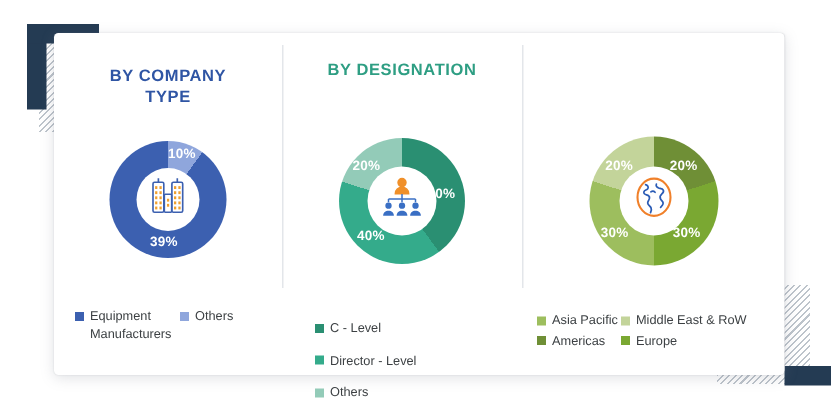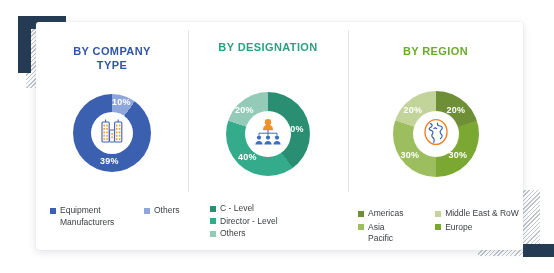--- a/index.html
+++ b/index.html
@@ -77,31 +77,31 @@
   .ctr-icon{
     position:absolute;left:50%;top:50%;transform:translate(-50%,-50%);
     display:block;
   }
 
   
   .legend{
     position:absolute;left:0;right:0;font-size:8.5px;color:#3c4043;
     line-height:11.5px;
   }
-  .lg-row{display:flex;gap:24px;}
+  .lg-row{display:flex;}
   .lg-item{display:flex;align-items:flex-start;}
   .sw{
     width:6px;height:6px;flex:none;margin-top:2.5px;margin-right:4px;
   }
   .lg-txt{white-space:normal;}
 
   .legend-company{top:183px;left:14px;width:132px;}
   .legend-company .lg-item-a{width:70px;}
   .legend-designation{top:181px;left:22px;width:130px;}
-  .legend-designation .lg-item{margin-bottom:1px;}
+  .legend-designation .lg-item{margin-bottom:1px;margin-top:10px;}
   .legend-region{top:186px;left:10px;width:172px;}
   .legend-region .lg-col{width:56px;}
   .legend-region .lg-col2{width:100px;}
   .legend-region .lg-item{margin-bottom:2px;}
 </style>
 </head>
 <body>
 
 <div class="stage">
 
@@ -228,21 +228,20 @@
           <span class="lg-txt">Director - Level</span>
         </div>
         <div class="lg-item">
           <span class="sw" style="background:#93cbb8;"></span>
           <span class="lg-txt">Others</span>
         </div>
       </div>
     </div>
 
     <div class="panel panel-region">
-      <div class="ptitle t-green" style="top:22px;">BY REGION</div>
 
       <div class="donut-wrap" style="top:69px;">
         <div class="donut d3" style="background:conic-gradient(#6f8f36 0deg 72deg, #7aa832 72deg 180deg, #9dbe5e 180deg 288deg, #c3d49a 288deg 360deg);">
           <div class="hole"></div>
 
           <span class="ctr-icon">
             <svg width="30" height="30" viewBox="0 0 30 30">
               <ellipse cx="15" cy="15" rx="11" ry="12.4" fill="#ffffff" stroke="#f0802a" stroke-width="1.4"></ellipse>
               <g fill="none" stroke="#2a5bb5" stroke-width="1.15" stroke-linejoin="round" stroke-linecap="round">
                 <path d="M9.4 6.6c1.4.4 2.1 1.5 1.5 2.6-.6 1.1-2.2 1-2.6 2.1-.4 1.1.6 1.9 1.7 2.1 1.1.2 2.1.9 2 2.1-.1 1.4-1.3 2-1.2 3.3.1 1.5 1.6 2 2.2 3.2.5 1 .2 2.2-.3 3.3"></path>
@@ -255,27 +254,27 @@
         <span class="slice-label" style="left:54px;top:14px;">20%</span>
         <span class="slice-label" style="left:56px;top:59px;">30%</span>
         <span class="slice-label" style="left:8px;top:59px;">30%</span>
         <span class="slice-label" style="left:11px;top:14px;">20%</span>
       </div>
 
       <div class="legend legend-region">
         <div class="lg-row">
           <div class="lg-col">
             <div class="lg-item">
+              <span class="sw" style="background:#9dbe5e;"></span>
+              <span class="lg-txt">Asia Pacific</span>
+            </div>
+            <div class="lg-item">
               <span class="sw" style="background:#6f8f36;"></span>
               <span class="lg-txt">Americas</span>
             </div>
-            <div class="lg-item">
-              <span class="sw" style="background:#9dbe5e;"></span>
-              <span class="lg-txt">Asia Pacific</span>
-            </div>
           </div>
           <div class="lg-col2">
             <div class="lg-item">
               <span class="sw" style="background:#c3d49a;"></span>
               <span class="lg-txt">Middle East &amp; RoW</span>
             </div>
             <div class="lg-item">
               <span class="sw" style="background:#7aa832;"></span>
               <span class="lg-txt">Europe</span>
             </div>

